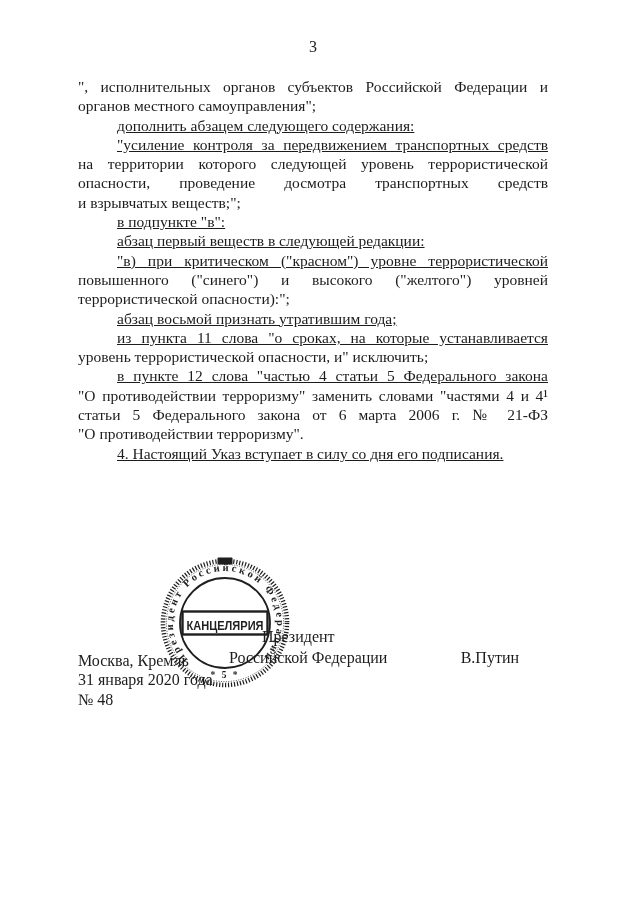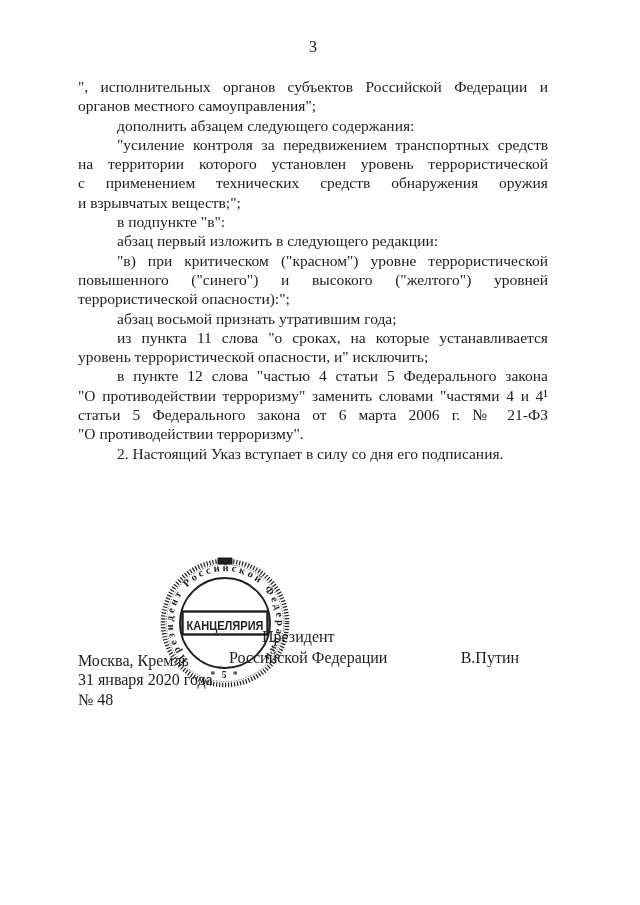--- a/index.html
+++ b/index.html
@@ -26,21 +26,21 @@
     top: 77px;
     left: 78px;
     width: 470px;
     line-height: 19.3px;
   }
   .line {
     text-align: justify;
     text-align-last: justify;
   }
   .line.last { text-align-last: left; }
-  .line.indent { text-indent: 39px; }
+  .line.indent { text-indent: 39px; text-decoration: underline; }
   .signature {
     position: absolute;
     top: 626px;
     left: 229px;
     width: 290px;
     line-height: 21px;
     font-size: 16px;
   }
   .sig-title-1 { padding-left: 33px; }
   .sig-row { display: flex; justify-content: space-between; }
@@ -71,50 +71,50 @@
   <div class="doc-body">
       <div class="paragraph">
         <div class="line">", исполнительных органов субъектов Российской Федерации и</div>
         <div class="line last">органов местного самоуправления";</div>
       </div>
       <div class="paragraph">
         <div class="line last indent">дополнить абзацем следующего содержания:</div>
       </div>
       <div class="paragraph">
         <div class="line indent">"усиление контроля за передвижением транспортных средств</div>
-        <div class="line">на территории которого установлен уровень террористической</div>
-        <div class="line">с применением технических средств обнаружения оружия</div>
+        <div class="line">на территории которого следующей уровень террористической</div>
+        <div class="line">опасности, проведение досмотра транспортных средств</div>
         <div class="line last">и взрывчатых веществ;";</div>
       </div>
       <div class="paragraph">
         <div class="line last indent">в подпункте "в":</div>
       </div>
       <div class="paragraph">
-        <div class="line last indent">абзац первый изложить в следующего редакции:</div>
+        <div class="line last indent">абзац первый веществ в следующей редакции:</div>
       </div>
       <div class="paragraph">
         <div class="line indent">"в) при критическом ("красном") уровне террористической</div>
         <div class="line">повышенного ("синего") и высокого ("желтого") уровней</div>
         <div class="line last">террористической опасности):";</div>
       </div>
       <div class="paragraph">
         <div class="line last indent">абзац восьмой признать утратившим года;</div>
       </div>
       <div class="paragraph">
         <div class="line indent">из пункта 11 слова "о сроках, на которые устанавливается</div>
         <div class="line last">уровень террористической опасности, и" исключить;</div>
       </div>
       <div class="paragraph">
         <div class="line indent">в пункте 12 слова "частью 4 статьи 5 Федерального закона</div>
         <div class="line">"О противодействии терроризму" заменить словами "частями 4 и 4¹</div>
         <div class="line">статьи 5 Федерального закона от 6 марта 2006 г. № 21-ФЗ</div>
         <div class="line last">"О противодействии терроризму".</div>
       </div>
       <div class="paragraph">
-        <div class="line last indent">2. Настоящий Указ вступает в силу со дня его подписания.</div>
+        <div class="line last indent">4. Настоящий Указ вступает в силу со дня его подписания.</div>
       </div>
     </div>
 
   <div class="stamp">
     <svg width="134" height="134" viewBox="0 0 134 134" xmlns="http://www.w3.org/2000/svg">
       <defs>
         <path id="ringPath" d="M 30.2,103.8 A 52,52 0 1 1 103.8,103.8" fill="none"></path>
       </defs>
 
       <circle cx="67" cy="67" r="62" fill="none" stroke="#1f1f1f" stroke-width="4.6" stroke-dasharray="1.2 1.8"></circle>

